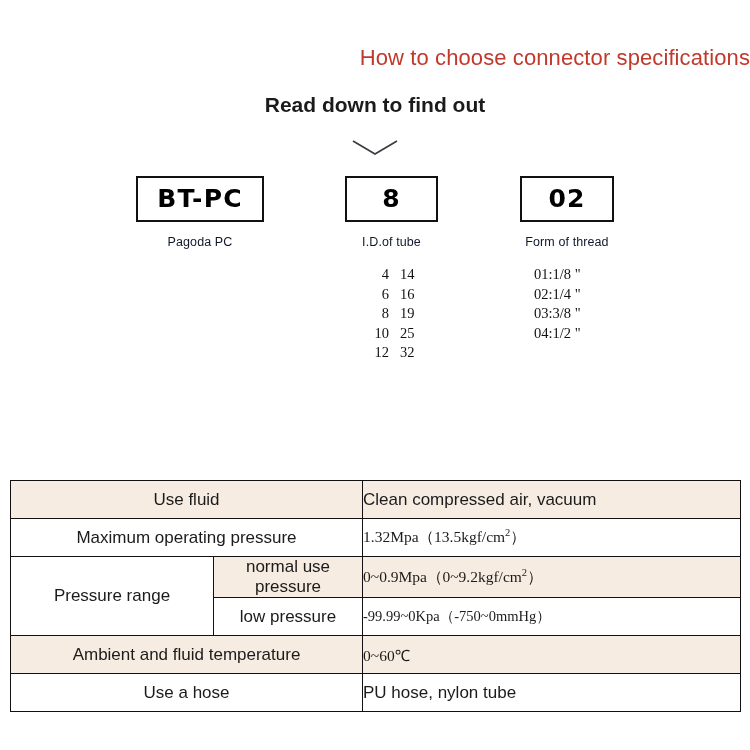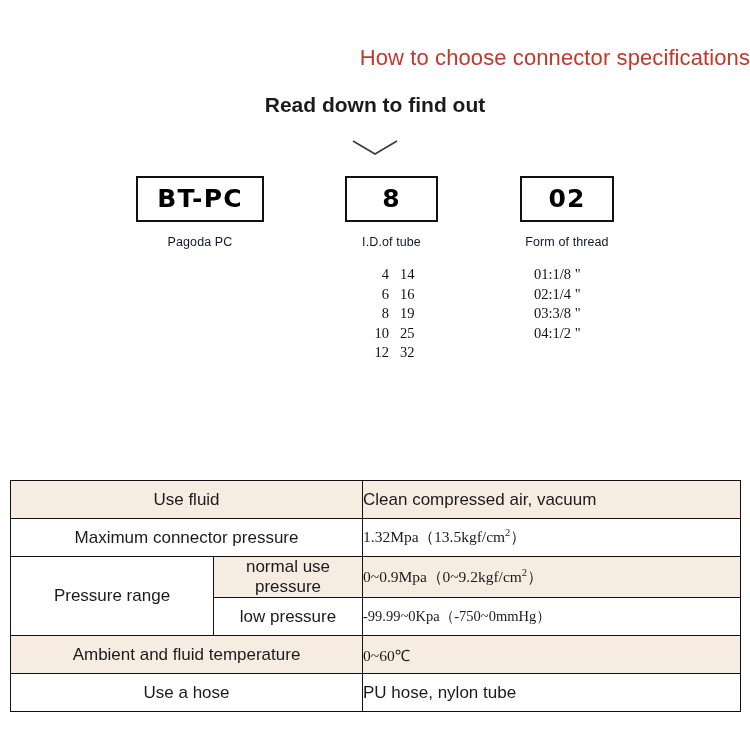--- a/index.html
+++ b/index.html
@@ -226,21 +226,21 @@
       <col style="width:149px">
       <col style="width:378px">
     </colgroup>
     <tbody>
       <tr class="beige">
         <td class="label-cell" colspan="2">Use fluid</td>
         <td class="value-cell">Clean compressed air, vacuum</td>
       </tr>
 
       <tr class="white">
-        <td class="label-cell" colspan="2">Maximum connector pressure</td>
+        <td class="label-cell" colspan="2">Maximum operating pressure</td>
         <td class="value-cell small"><span>1.32Mpa（13.5kgf/cm</span><sup>2</sup><span>）</span></td>
       </tr>
 
       <tr>
         <td class="label-cell white" rowspan="2">Pressure range</td>
         <td class="sub-label-cell beige">normal use pressure</td>
         <td class="value-cell small beige"><span>0~0.9Mpa（0~9.2kgf/cm</span><sup>2</sup><span>）</span></td>
       </tr>
 
       <tr>

